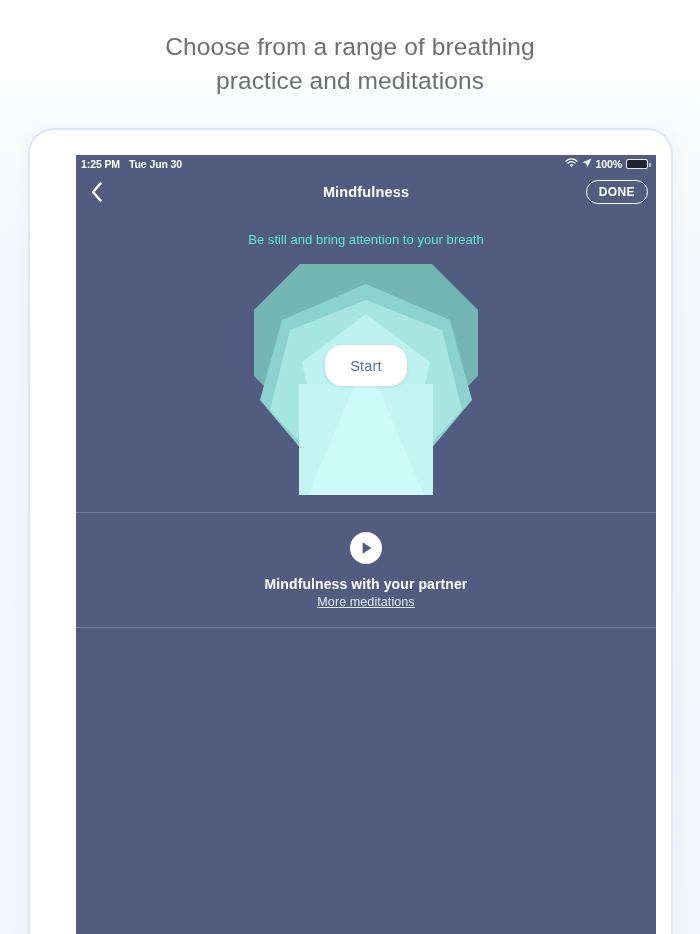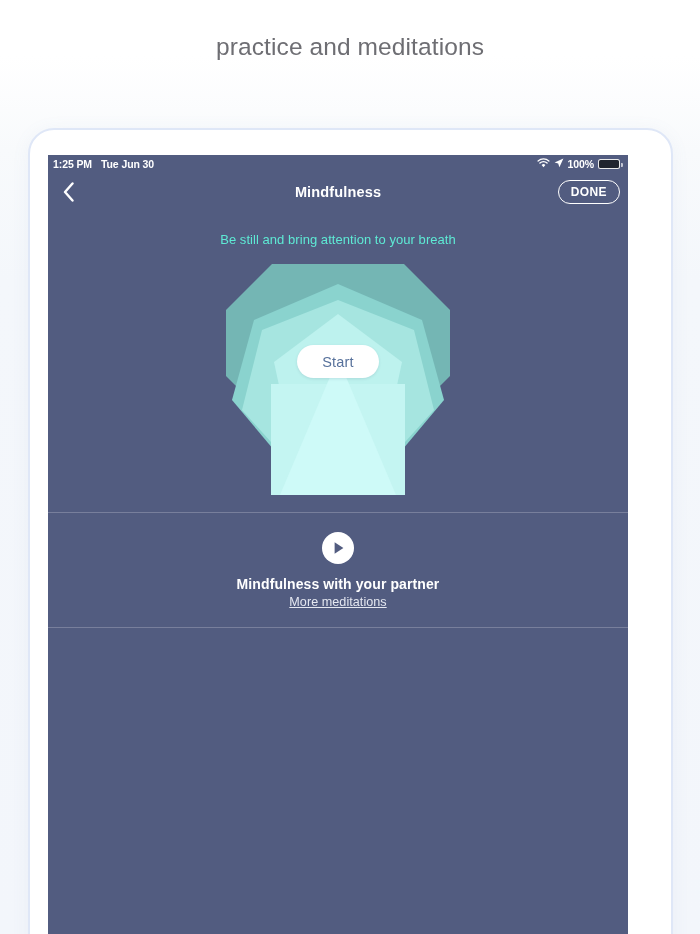--- a/index.html
+++ b/index.html
@@ -42,21 +42,21 @@
     height: 830px;
     background: #ffffff;
     border: 2px solid #dfe7f7;
     border-top-left-radius: 26px;
     border-top-right-radius: 26px;
     box-shadow: 0 2px 18px rgba(120,140,180,0.07);
   }
 
   .device-screen {
     position: absolute;
-    left: 48px;
+    left: 76px;
     top: 155px;
     width: 580px;
     height: 779px;
     background: #525c80;
     overflow: hidden;
   }
 
   
   .status-bar {
     position: relative;
@@ -161,21 +161,21 @@
     margin-top: 11px;
   }
   .breath-svg { position: absolute; left: 0; top: 0; }
 
   .start-btn {
     position: absolute;
     left: 50%;
     top: 87px;
     transform: translateX(-50%);
     width: 82px;
-    height: 33px;
+    height: 41px;
     background: #ffffff;
     border: none;
     border-radius: 17px;
     color: #57719b;
     font-family: "Liberation Sans", sans-serif;
     font-size: 14.5px;
     font-weight: 400;
     letter-spacing: 0.2px;
     cursor: pointer;
     box-shadow: 0 1px 3px rgba(40,60,90,0.12);
@@ -237,20 +237,21 @@
   }
 
   .filler { flex: 1; }
 </style>
 </head>
 <body>
 
 <div id="page">
 
   <div class="promo">
+    <span class="promo-line">Choose from a range of breathing</span>
     <span class="promo-line">practice and meditations</span>
   </div>
 
   <div class="device-frame"></div>
 
   <div class="device-screen">
 
     <div class="status-bar">
       <div class="status-left">
         <span>1:25 PM</span>

